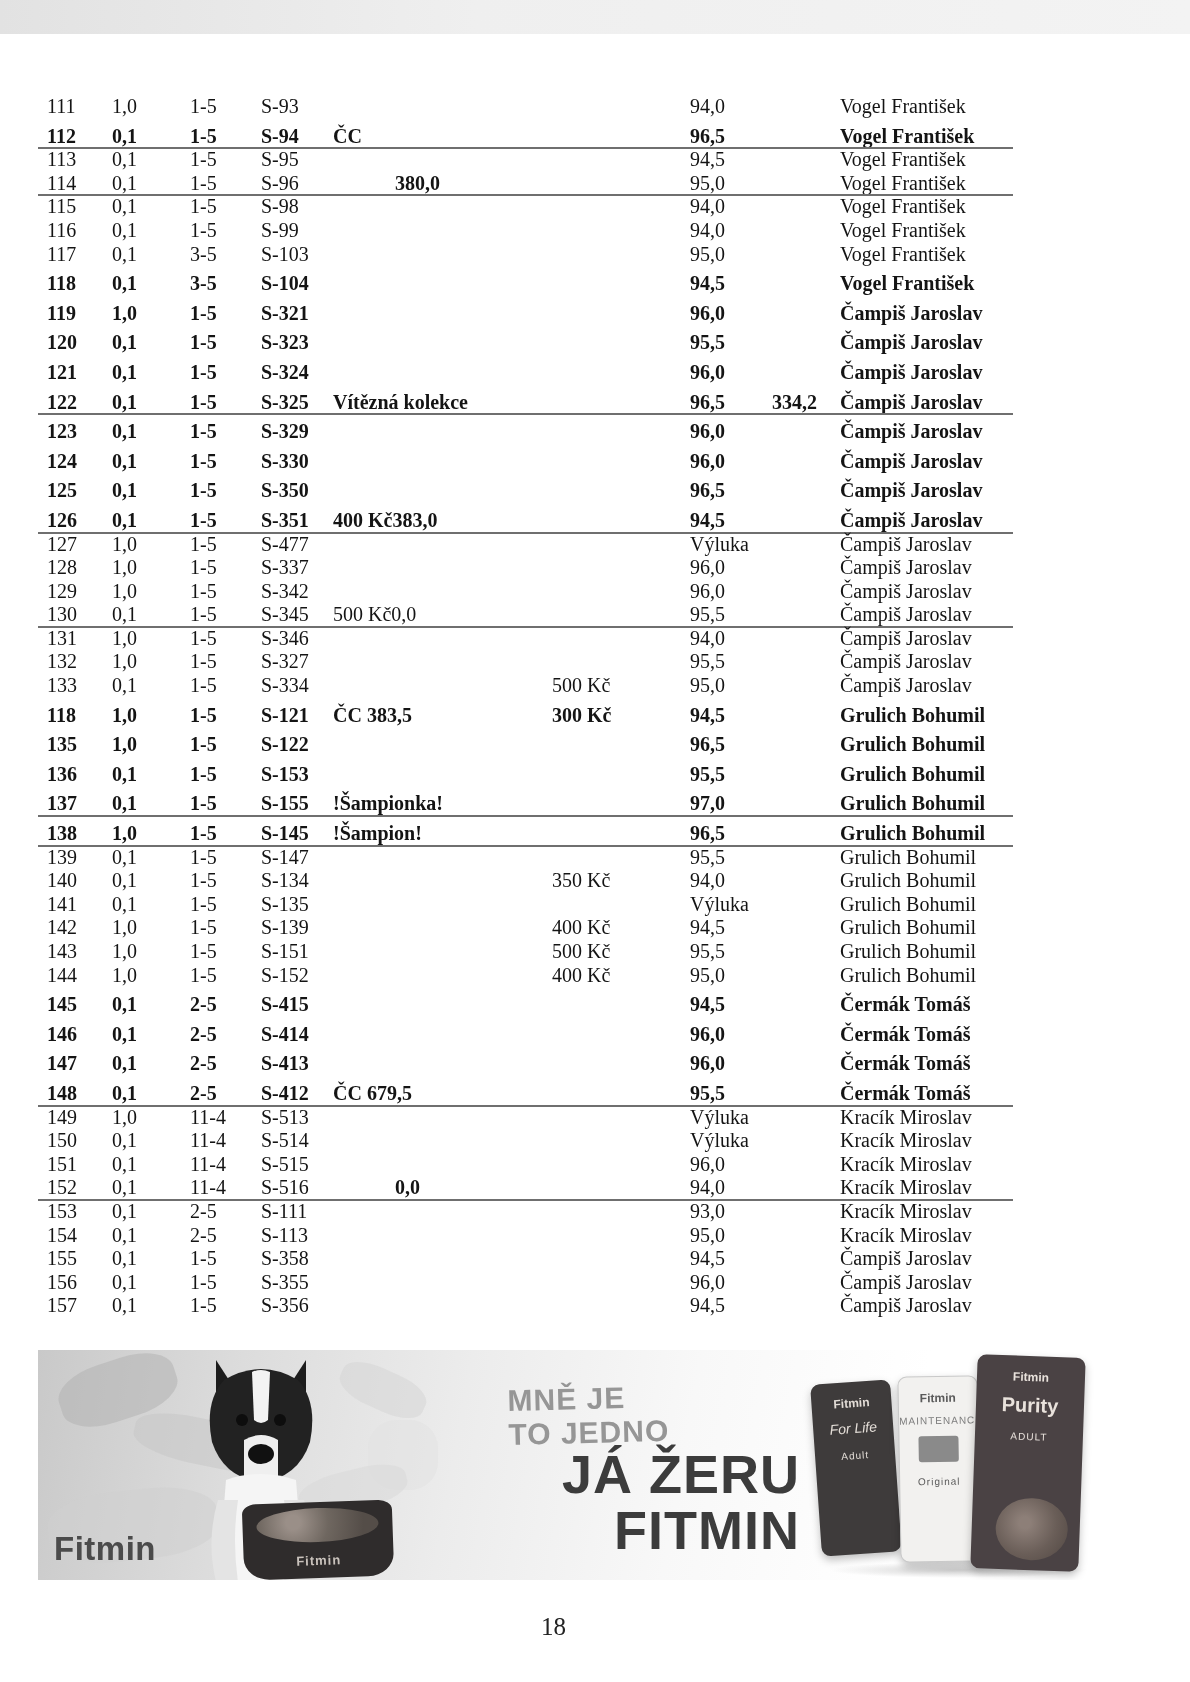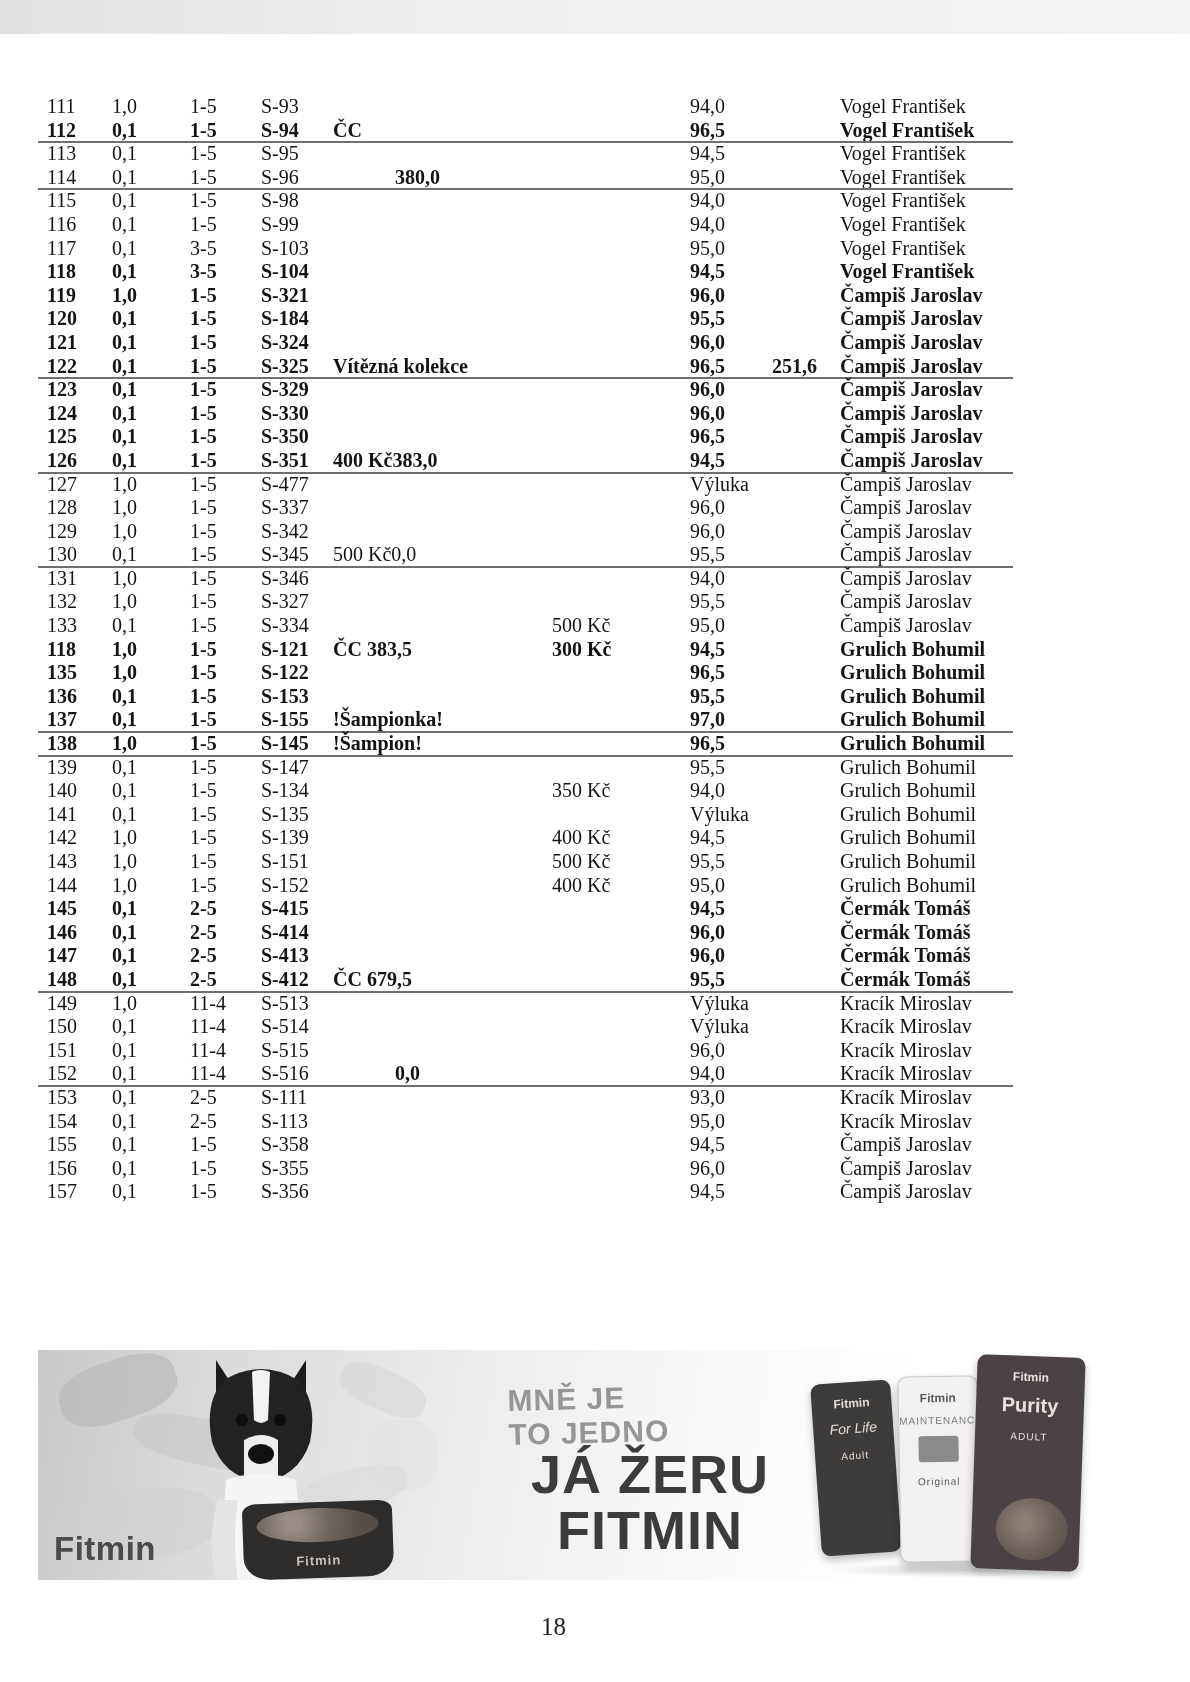--- a/index.html
+++ b/index.html
@@ -10,21 +10,21 @@
   }
   .scan-band { position:absolute; left:0; top:0; width:100%; height:34px;
     background:linear-gradient(90deg,#e2e2e2,#efefef 40%,#f3f3f3); }
 
   
   .results-table { position:absolute; left:38px; top:95px; width:975px; }
   .row { position:relative; display:grid;
     grid-template-columns:74px 78px 71px 72px 219px 138px 82px 68px 1fr;
     height:23.6px; line-height:23.6px; font-size:20px; white-space:nowrap; }
   .row .num { padding-left:9px; }
-  .row.b { font-weight:bold; }
+  .row.b { font-weight:bold;margin-top:6px; }
   .row.u::after { content:""; position:absolute; left:0; right:0; bottom:-1px;
     height:2px; background:#6f6f6f; }
   .c { overflow:visible; }
   .c.indent { padding-left:62px;font-weight:bold; }
 
   
   .banner { position:absolute; left:38px; top:1350px; width:1105px; height:230px;
     overflow:hidden; font-family:"Liberation Sans", sans-serif;
     background:linear-gradient(100deg,#c9c9c9 0%,#dcdcdc 18%,#ececec 38%,#f8f8f8 58%,#ffffff 78%);
   }
@@ -39,21 +39,21 @@
   .bowl { position:absolute; left:205px; top:152px; width:150px; height:76px;
     background:#2f2c2c; border-radius:14px 14px 26px 26px / 10px 10px 22px 22px;
     transform:rotate(-2deg); }
   .bowl-food { position:absolute; left:14px; top:6px; width:122px; height:34px;
     border-radius:50%;
     background:radial-gradient(circle at 30% 40%, #9a8f88 8%, #6f6760 40%, #544d48 80%); }
   .bowl-label { position:absolute; left:0; right:0; bottom:10px; text-align:center;
     color:#c9c2bc; font-size:13px; font-weight:bold; letter-spacing:1px; }
   .slogan { position:absolute; left:470px; top:32px; color:#969696; font-weight:bold;
     font-size:30px; line-height:34px; letter-spacing:1px; transform:rotate(-1.5deg); }
-  .headline { position:absolute; left:462px; top:96px; width:300px; text-align:center;
+  .headline { position:absolute; left:462px; top:96px; width:300px; text-align:right;
     color:#3c3c3c; font-weight:bold; font-size:54px; line-height:56px; letter-spacing:1px; }
   .fitmin-logo { position:absolute; left:16px; top:180px; color:#4b4b4b;
     font-weight:bold; font-size:33px; letter-spacing:0.5px; }
   .pkg { position:absolute; border-radius:9px; box-shadow:0 4px 8px rgba(0,0,0,.25);
     text-align:center; overflow:hidden; }
   .pkg1 { left:778px; top:32px; width:80px; height:172px; background:#3e3b3b;
     transform:rotate(-4deg); color:#e3ddd7; }
   .pkg2 { left:861px; top:26px; width:78px; height:184px; background:#f2f1ef;
     border:1px solid #c9c9c9; transform:rotate(-1deg); color:#5a5a5a; }
   .pkg3 { left:936px; top:6px; width:108px; height:214px; background:#4a4244;
@@ -175,21 +175,21 @@
       <span class="c note"></span>
       <span class="c price"></span>
       <span class="c score">96,0</span>
       <span class="c total"></span>
       <span class="c name">Čampiš Jaroslav</span>
     </div>
       <div class="row b">
       <span class="c num">120</span>
       <span class="c sex">0,1</span>
       <span class="c cls">1-5</span>
-      <span class="c cat">S-184</span>
+      <span class="c cat">S-323</span>
       <span class="c note"></span>
       <span class="c price"></span>
       <span class="c score">95,5</span>
       <span class="c total"></span>
       <span class="c name">Čampiš Jaroslav</span>
     </div>
       <div class="row b">
       <span class="c num">121</span>
       <span class="c sex">0,1</span>
       <span class="c cls">1-5</span>
@@ -201,21 +201,21 @@
       <span class="c name">Čampiš Jaroslav</span>
     </div>
       <div class="row b u">
       <span class="c num">122</span>
       <span class="c sex">0,1</span>
       <span class="c cls">1-5</span>
       <span class="c cat">S-325</span>
       <span class="c note">Vítězná kolekce</span>
       <span class="c price"></span>
       <span class="c score">96,5</span>
-      <span class="c total">251,6</span>
+      <span class="c total">334,2</span>
       <span class="c name">Čampiš Jaroslav</span>
     </div>
       <div class="row b">
       <span class="c num">123</span>
       <span class="c sex">0,1</span>
       <span class="c cls">1-5</span>
       <span class="c cat">S-329</span>
       <span class="c note"></span>
       <span class="c price"></span>
       <span class="c score">96,0</span>

